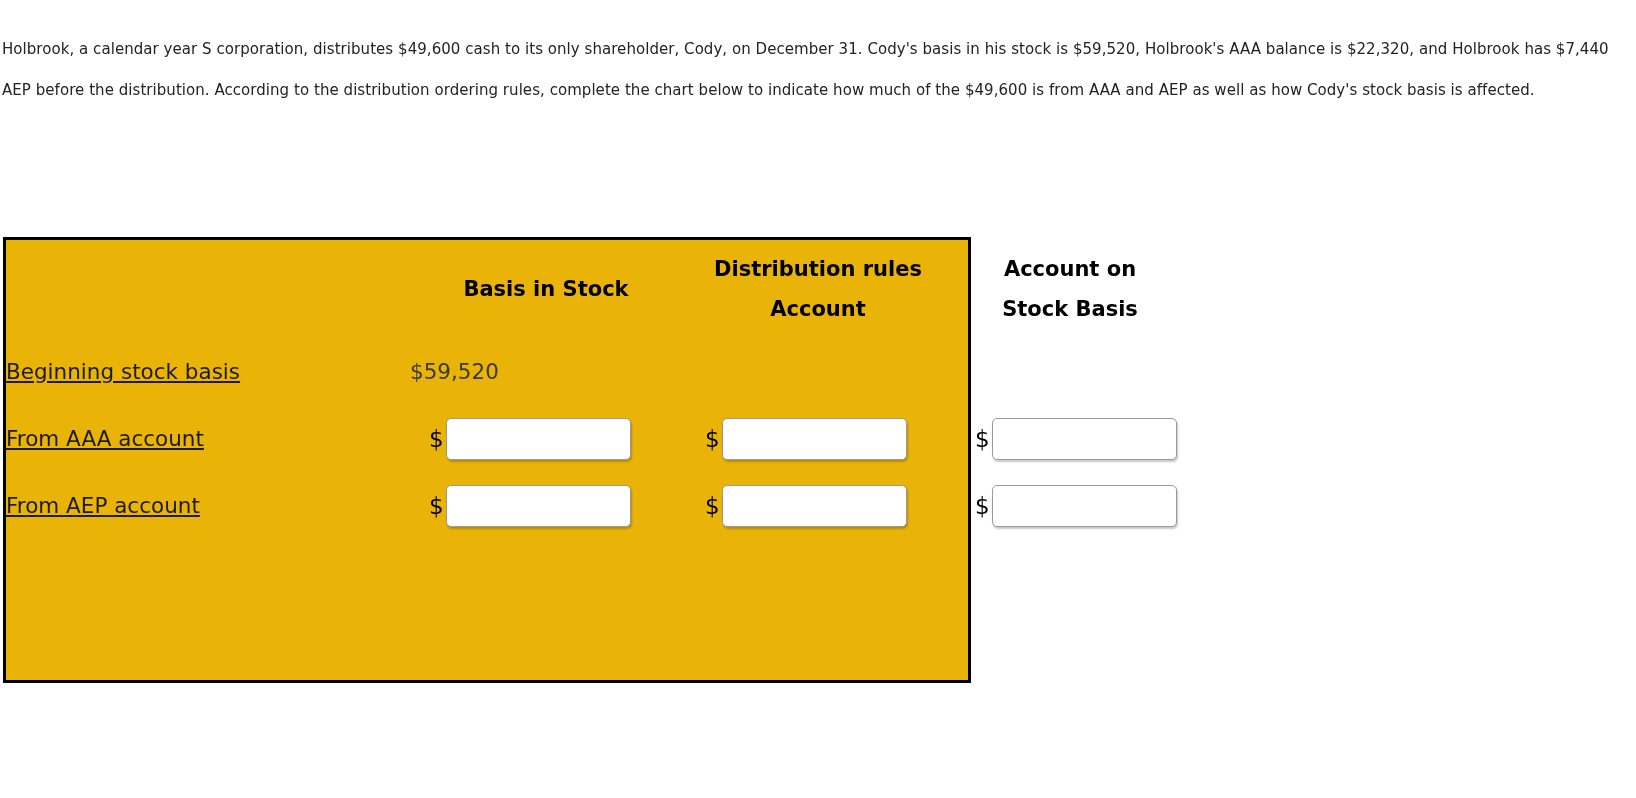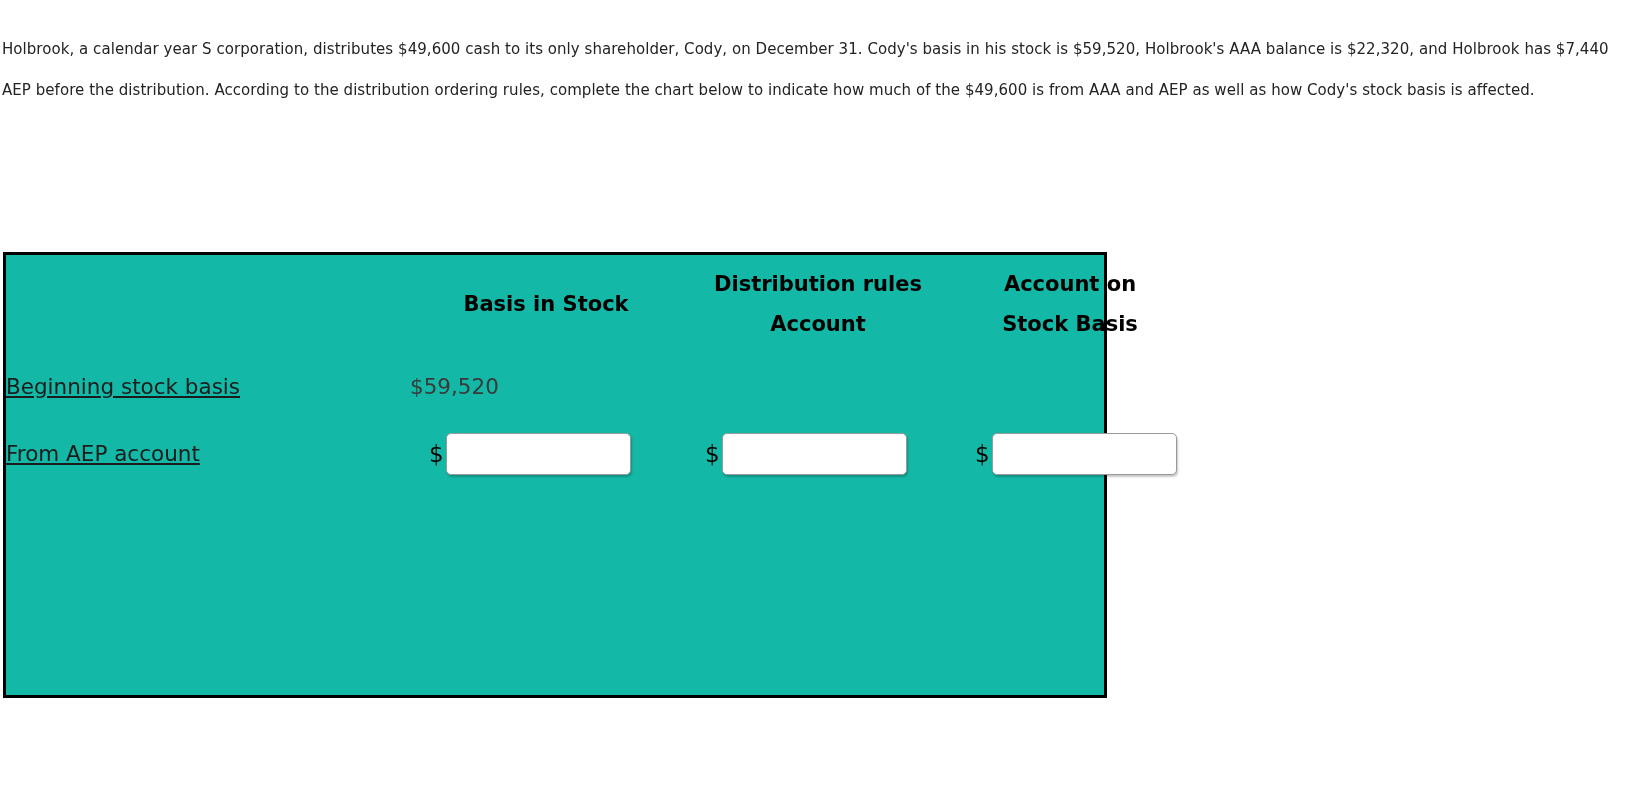--- a/index.html
+++ b/index.html
@@ -41,26 +41,26 @@
     font-size: 21.5px;
     line-height: 31px;
     font-weight: bold;
     color: #232323;
   }
 
   
   .chart-box {
     position: absolute;
     left: 3px;
-    top: 252px;
-    width: 1104px;
+    top: 237px;
+    width: 968px;
     height: 446px;
     box-sizing: border-box;
     border: 3px solid #000000;
-    background: #14b8a6;
+    background: #eab308;
   }
 
   .chart-table {
     width: 100%;
     border-collapse: collapse;
     table-layout: fixed;
   }
 
   .chart-table td,
   .chart-table th {
@@ -179,20 +179,41 @@
       </thead>
       <tbody>
 
         <tr class="r-tall">
           <td class="row-label">Beginning stock basis</td>
           <td class="static-amount">$59,520</td>
           <td class="empty-cell"></td>
           <td class="empty-cell"></td>
         </tr>
 
+        <tr class="r-tall">
+          <td class="row-label">From AAA account</td>
+          <td>
+            <div class="field f-basis">
+              <span class="dollar">$</span>
+              <input class="textbox" type="text" placeholder="" style="">
+            </div>
+          </td>
+          <td>
+            <div class="field f-dist">
+              <span class="dollar">$</span>
+              <input class="textbox" type="text" placeholder="" style="">
+            </div>
+          </td>
+          <td>
+            <div class="field f-effect">
+              <span class="dollar">$</span>
+              <input class="textbox" type="text" placeholder="" style="">
+            </div>
+          </td>
+        </tr>
 
         <tr class="r-tall">
           <td class="row-label">From AEP account</td>
           <td>
             <div class="field f-basis">
               <span class="dollar">$</span>
               <input class="textbox" type="text" placeholder="" style="">
             </div>
           </td>
           <td>

